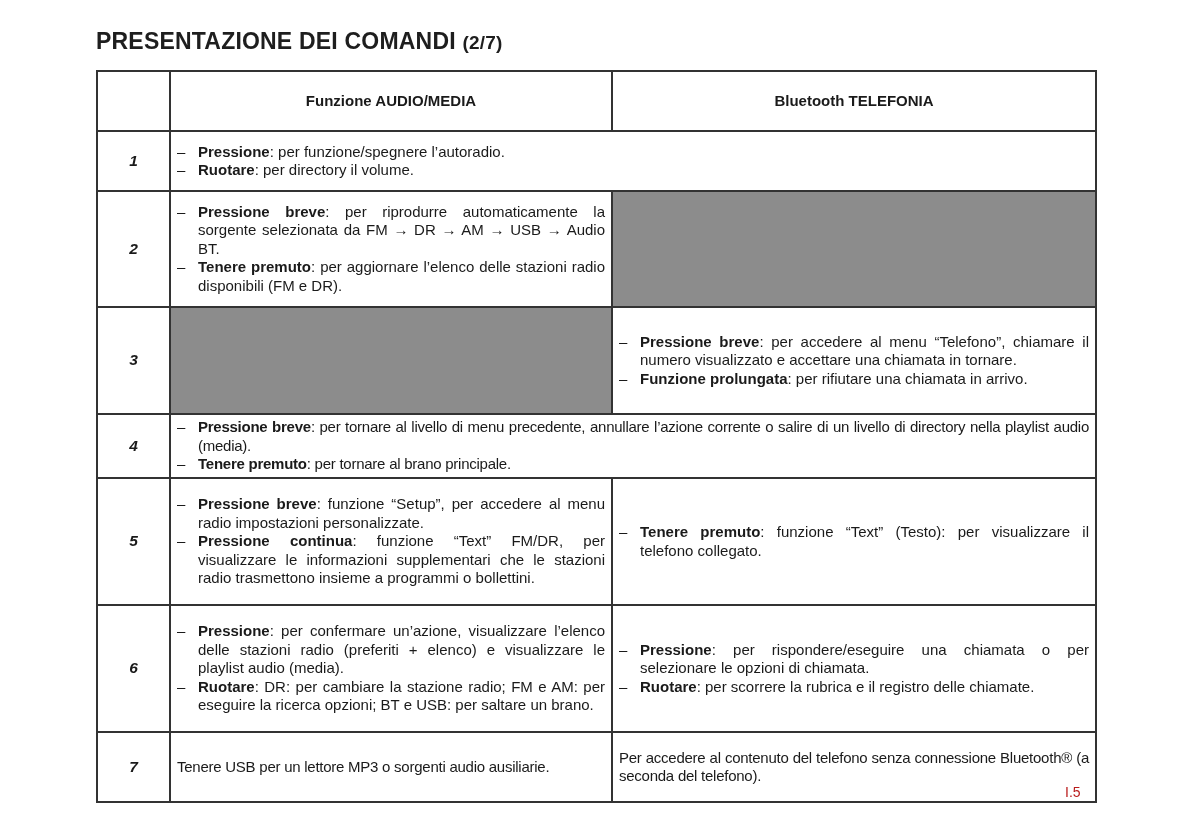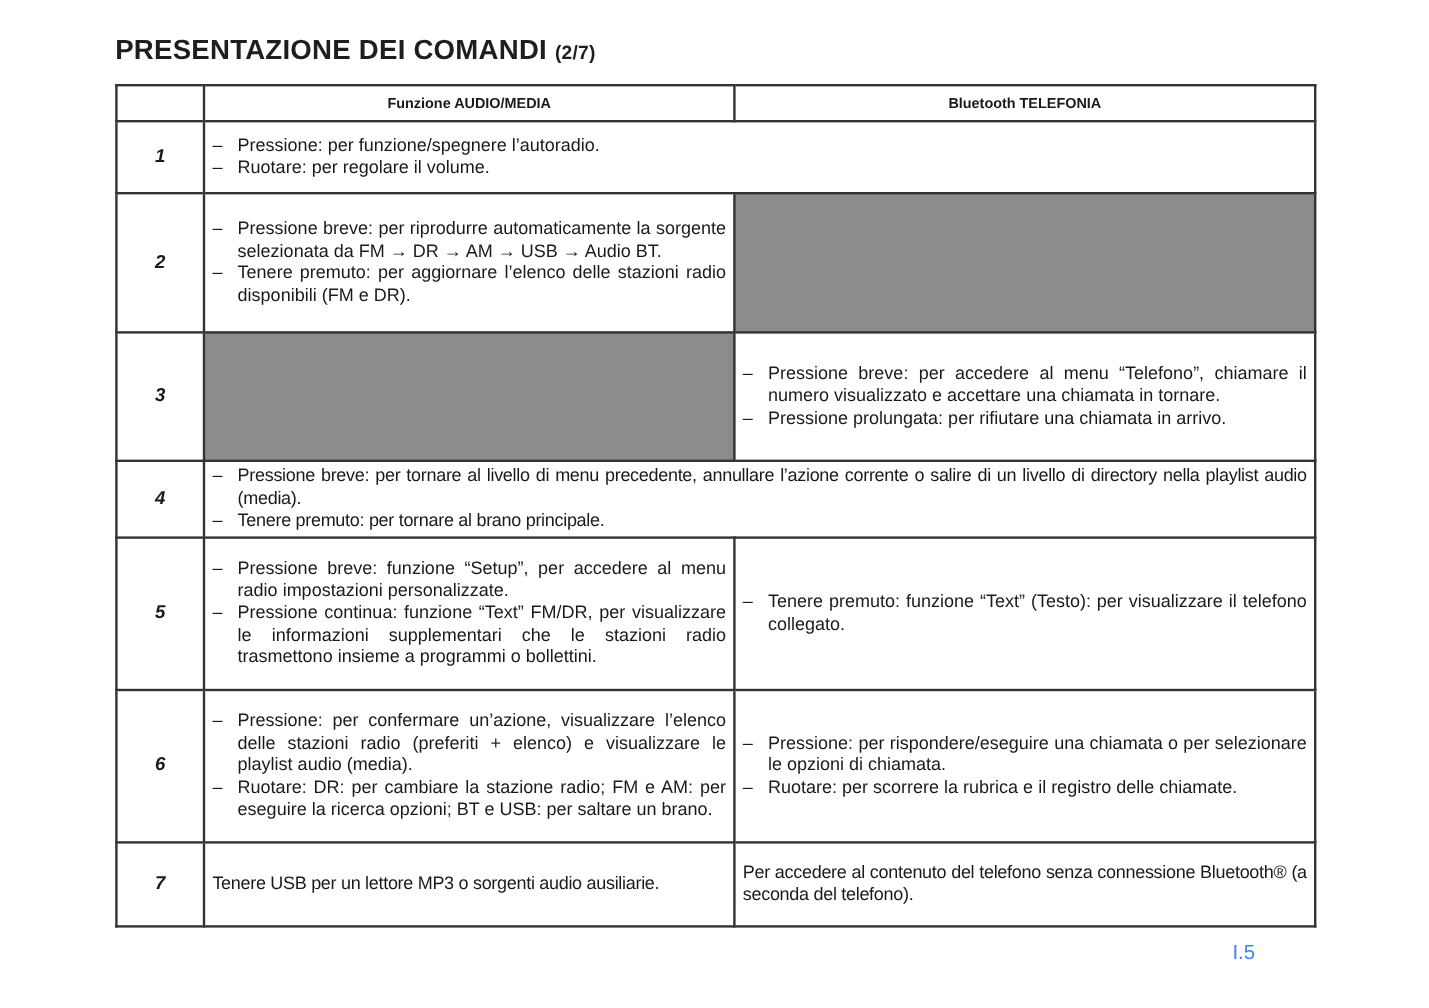--- a/index.html
+++ b/index.html
@@ -4,42 +4,42 @@
 <style>
   html, body { margin: 0; padding: 0; background: #ffffff; }
   body {
     width: 1191px; height: 840px; position: relative; overflow: hidden;
     font-family: "Liberation Sans", sans-serif; color: #1a1a1a;
   }
   .title {
     position: absolute; left: 96px; top: 28px;
     font-size: 23px; font-weight: bold; letter-spacing: 0.2px; color: #1e1e1e;
   }
-  .title .sub { font-size: 16px; margin-top: 43px; }
+  .title .sub { font-size: 19px; margin-top: 43px; }
   table.cmd {
     position: absolute; left: 96px; top: 70px;
     width: 999px; border-collapse: collapse; table-layout: fixed;
     font-size: 15px; line-height: 18.5px;
   }
   table.cmd td, table.cmd th {
     border: 2px solid #333; padding: 0 6px; vertical-align: middle;
   }
-  table.cmd th { font-weight: bold; font-size: 12px; height: 24px; padding: 2px 6px; text-align: center; }
+  table.cmd th { font-weight: bold; font-size: 15px; height: 24px; padding: 17px 6px; text-align: center; }
   col.c0 { width: 73px; }
   col.c1 { width: 442px; }
   col.c2 { width: 484px; }
   td.num { text-align: center; font-weight: bold; font-style: italic; font-size: 15.5px; }
   td.gray { background: #8c8c8c; }
   td.txt { text-align: justify; }
   ul.items { list-style: none; margin: 0; padding: 0; }
   ul.items li { position: relative; padding-left: 21px; }
   ul.items li .dash { position: absolute; left: 0; top: 0; }
-  ul.items li b { font-weight: normal; }
+  ul.items li b { font-weight: bold; }
   .narrow { letter-spacing: -0.25px; }
-  .pagenum { position: absolute; left: 1027px; top: 784px; font-size: 17px; color: #3b82f6; }
+  .pagenum { position: absolute; left: 1065px; top: 784px; font-size: 14px; color: #b91c1c; }
 </style>
 </head>
 <body>
 
 <div class="title">
   <span>PRESENTAZIONE DEI COMANDI</span>
   <span class="sub">(2/7)</span>
 </div>
 
 <table class="cmd">
@@ -55,21 +55,21 @@
       <th>Bluetooth TELEFONIA</th>
     </tr>
   </thead>
   <tbody>
 
     <tr style="height:60px">
       <td class="num">1</td>
       <td colspan="2" class="txt">
         <ul class="items">
           <li><span class="dash">–</span><b>Pressione</b><span>: per funzione/spegnere l’autoradio.</span></li>
-          <li><span class="dash">–</span><b>Ruotare</b><span>: per regolare il volume.</span></li>
+          <li><span class="dash">–</span><b>Ruotare</b><span>: per directory il volume.</span></li>
         </ul>
       </td>
     </tr>
 
     <tr style="height:116px">
       <td class="num">2</td>
       <td class="txt">
         <ul class="items">
           <li><span class="dash">–</span><b>Pressione breve</b><span>: per riprodurre automaticamente la sorgente selezionata da FM → DR → AM → USB → Audio BT.</span></li>
           <li><span class="dash">–</span><b>Tenere premuto</b><span>: per aggiornare l’elenco delle stazioni radio disponibili (FM e DR).</span></li>
@@ -77,21 +77,21 @@
       </td>
       <td class="gray" style="background: rgb(140, 140, 140);"></td>
     </tr>
 
     <tr style="height:107px">
       <td class="num">3</td>
       <td class="gray" style="background: rgb(140, 140, 140);"></td>
       <td class="txt">
         <ul class="items">
           <li><span class="dash">–</span><b>Pressione breve</b><span>: per accedere al menu “Telefono”, chiamare il numero visualizzato e accettare una chiamata in tornare.</span></li>
-          <li><span class="dash">–</span><b>Pressione prolungata</b><span>: per rifiutare una chiamata in arrivo.</span></li>
+          <li><span class="dash">–</span><b>Funzione prolungata</b><span>: per rifiutare una chiamata in arrivo.</span></li>
         </ul>
       </td>
     </tr>
 
     <tr style="height:64px">
       <td class="num">4</td>
       <td colspan="2" class="txt narrow">
         <ul class="items">
           <li><span class="dash">–</span><b>Pressione breve</b><span>: per tornare al livello di menu precedente, annullare l’azione corrente o salire di un livello di directory nella playlist audio (media).</span></li>
           <li><span class="dash">–</span><b>Tenere premuto</b><span>: per tornare al brano principale.</span></li>

